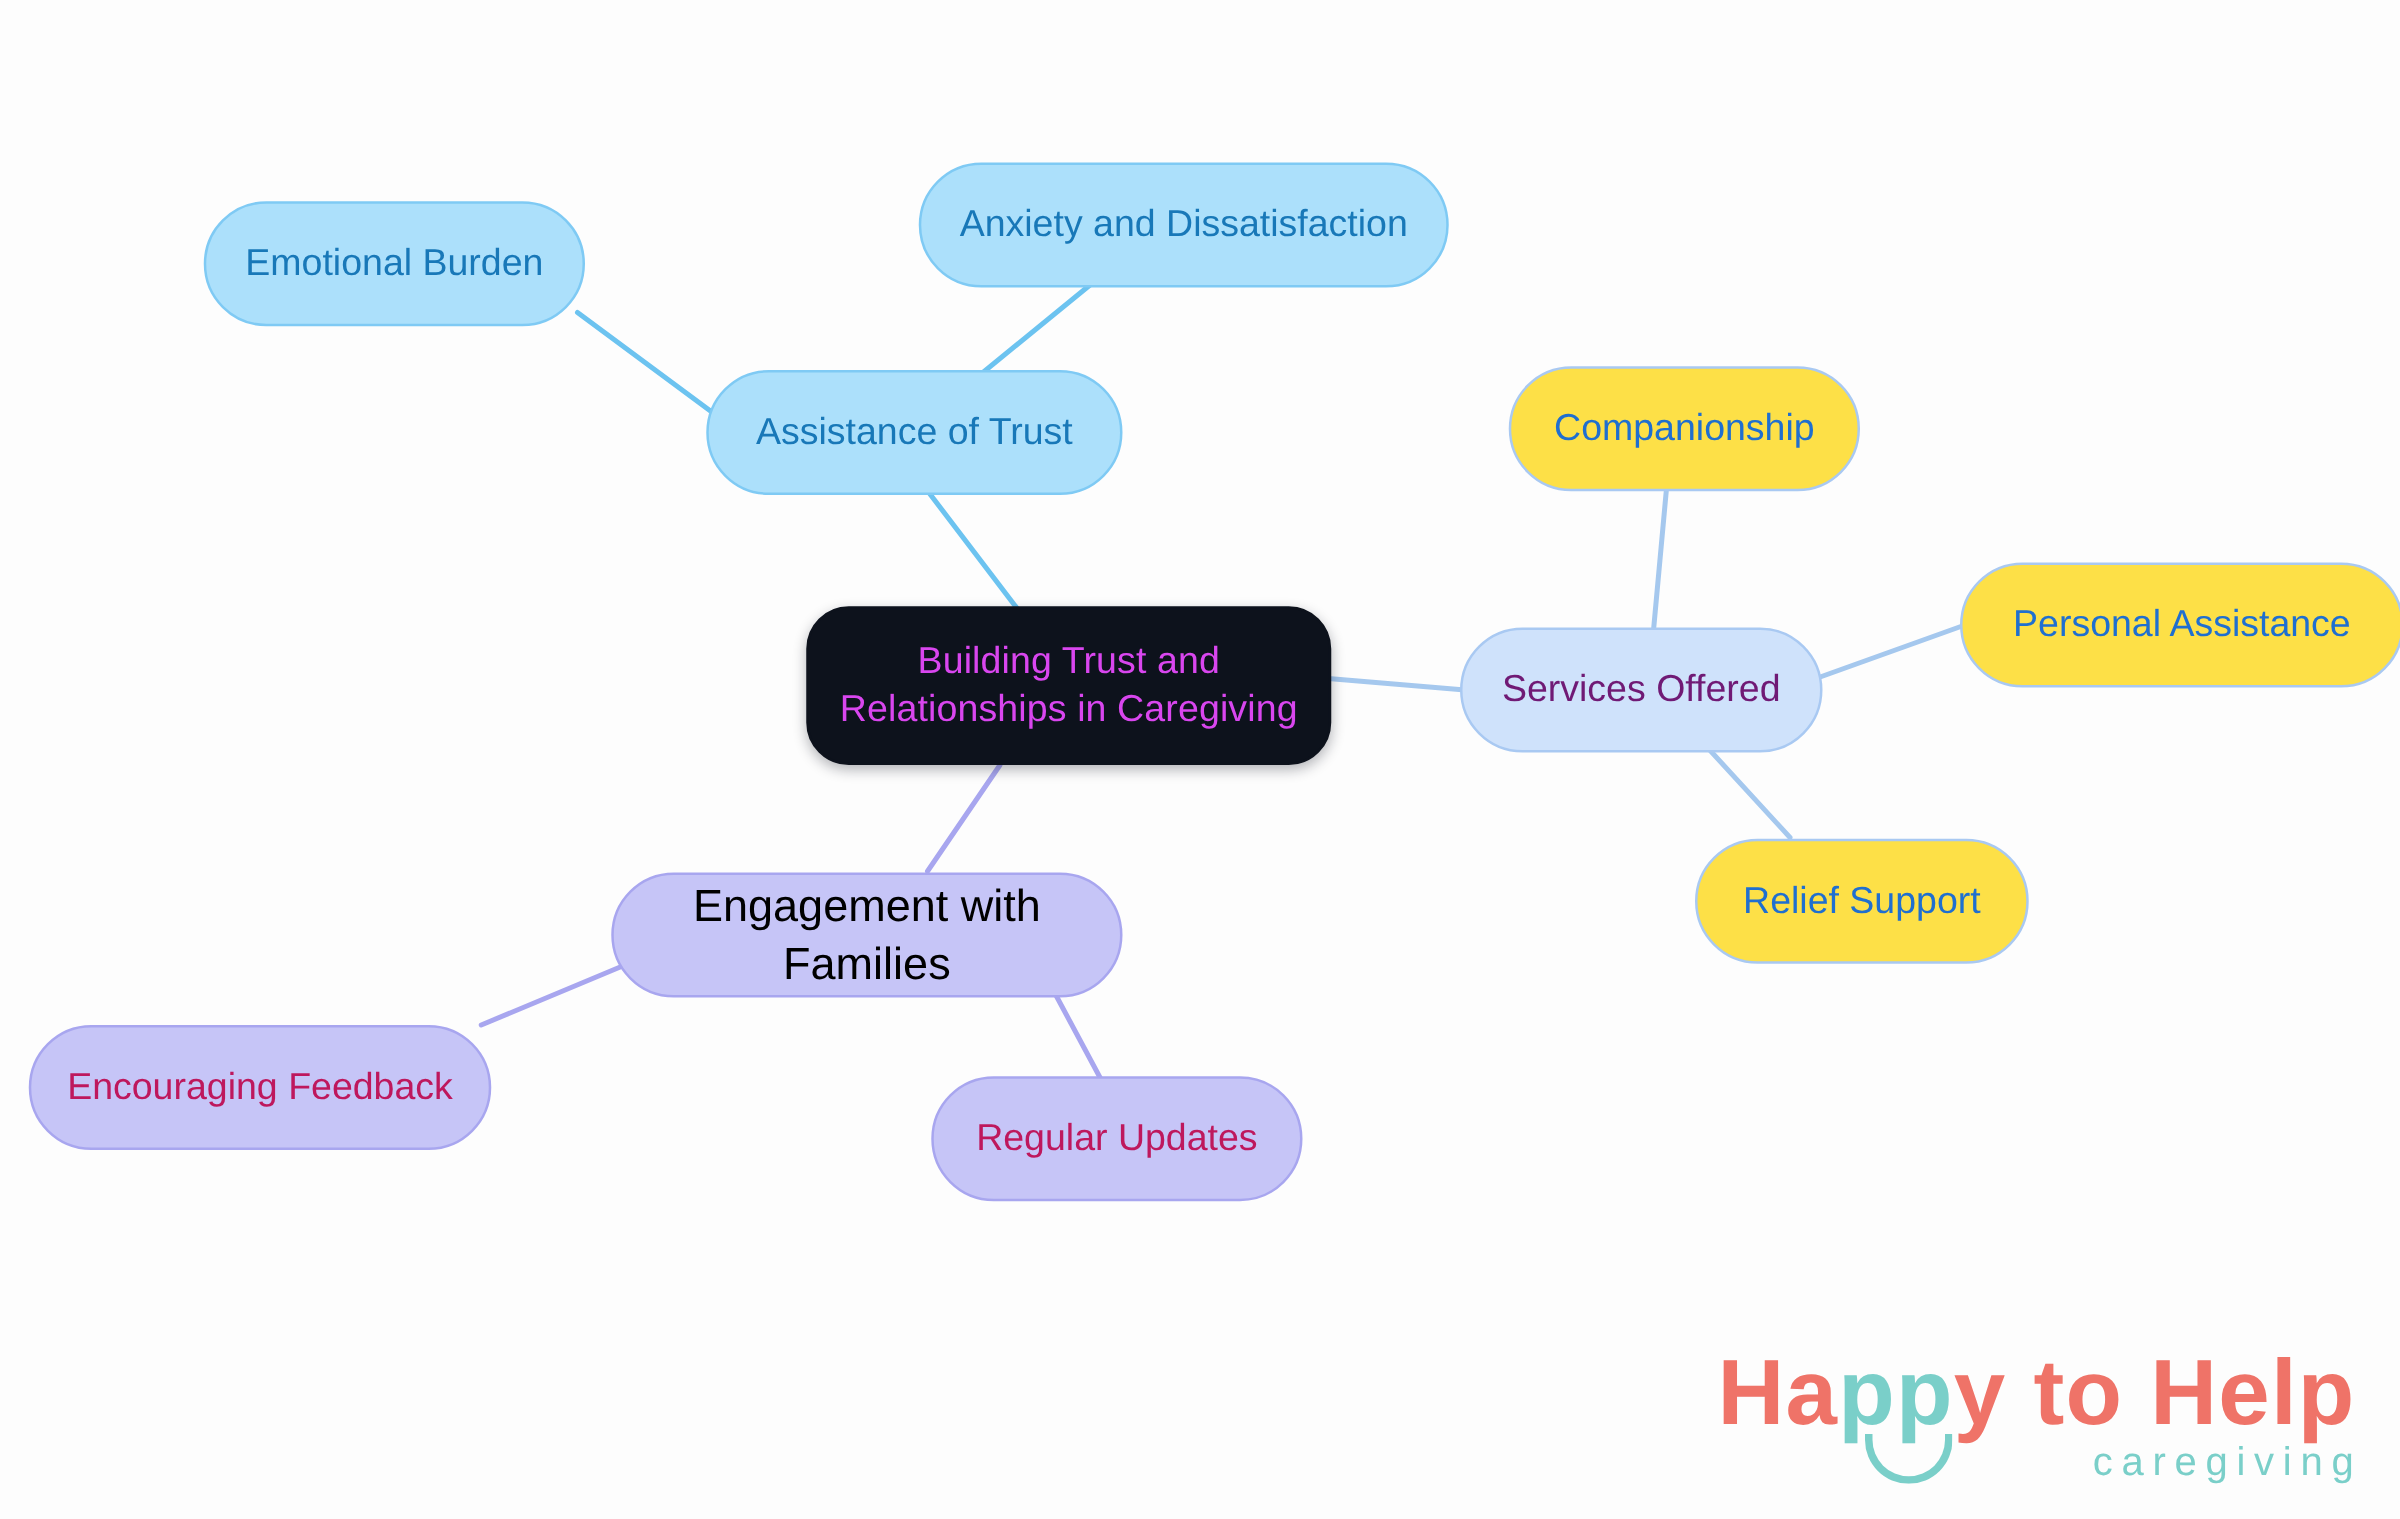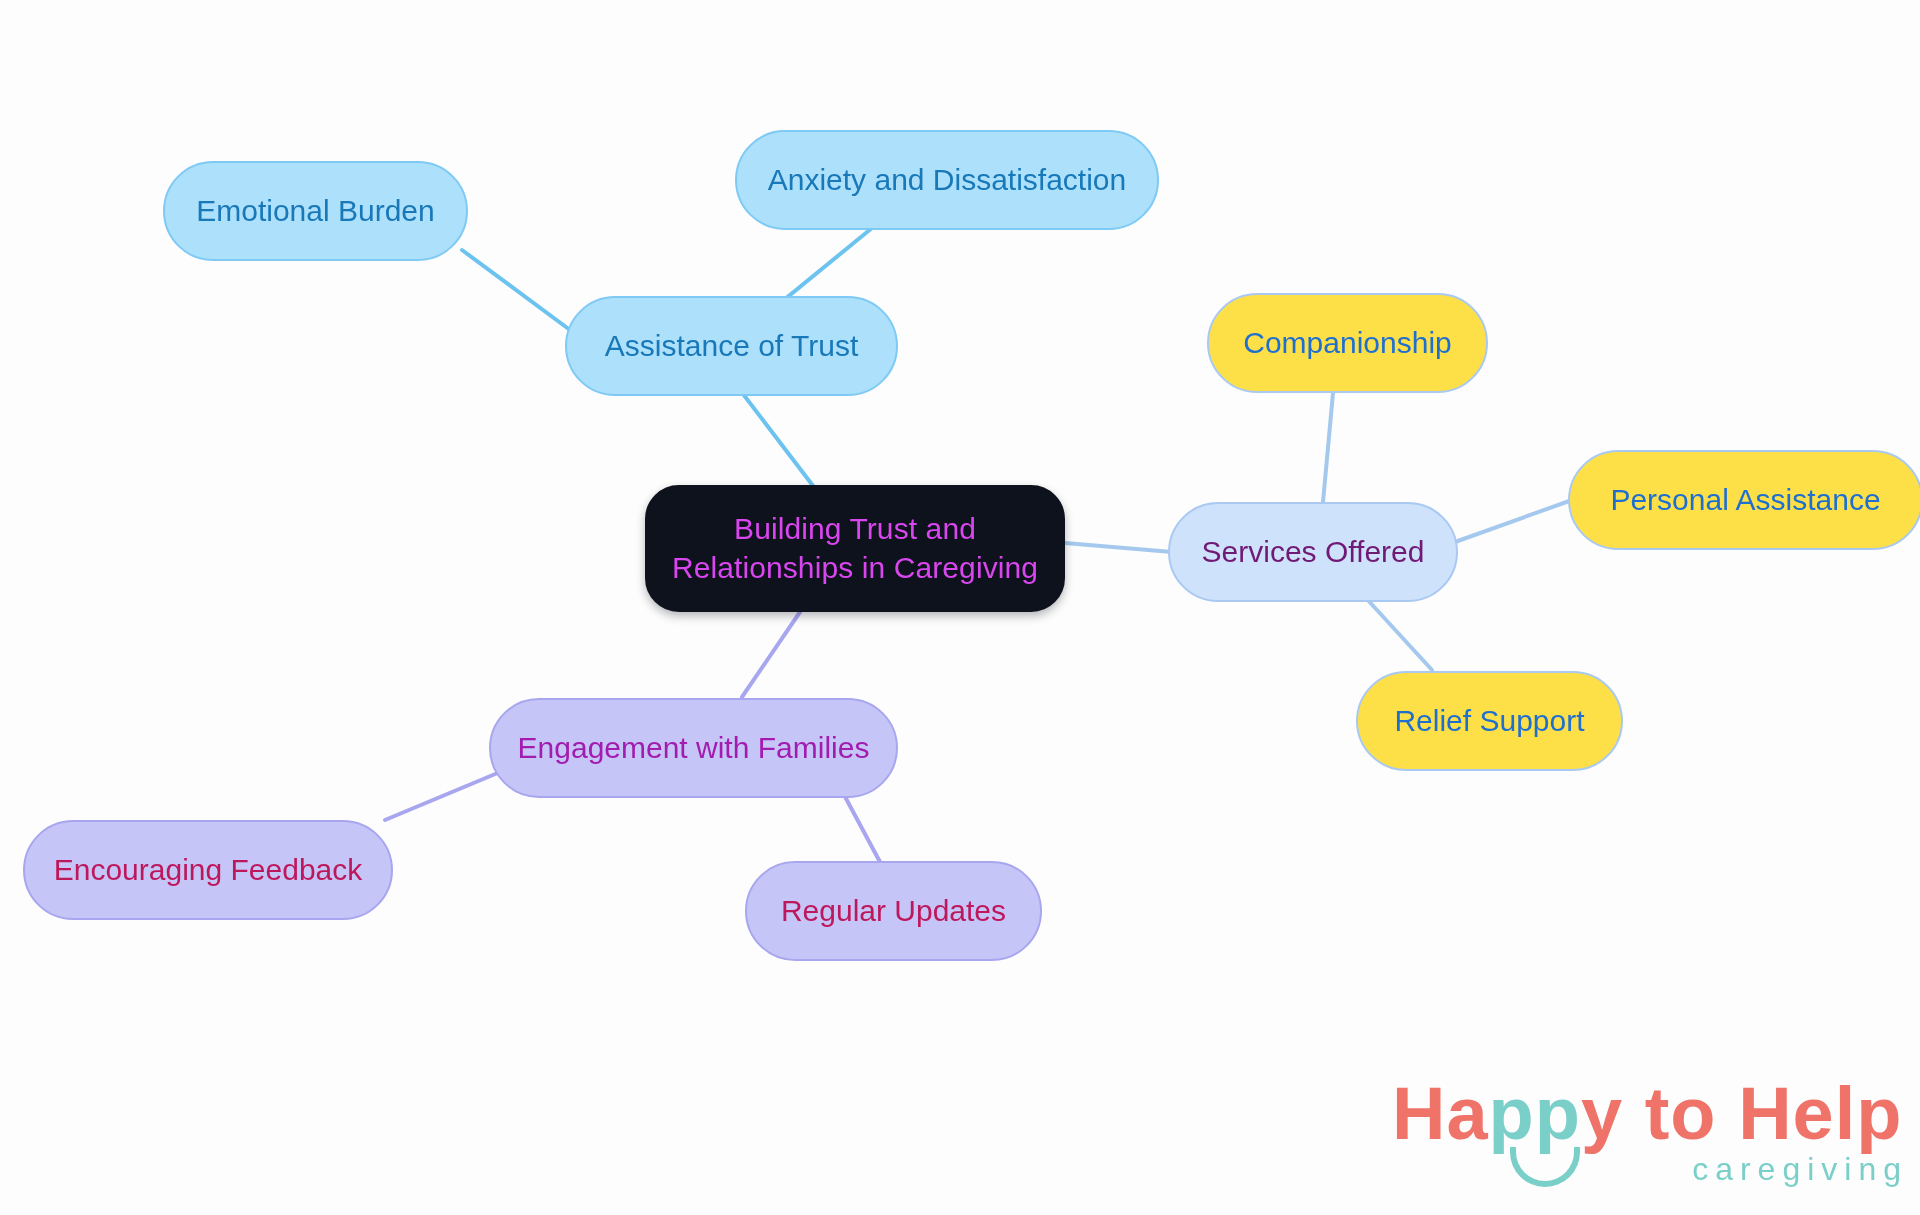--- a/index.html
+++ b/index.html
@@ -72,33 +72,33 @@
   }
   .node.blue-leaf {
     background: #fde047;
     border-color: #a9c9f2;
     color: #1f6fd0;
     font-size: 30px;
   }
   .node.purple-branch {
     background: #c6c5f7;
     border-color: #a8a6ef;
-    color: #a21caf;
-    font-size: 30px;
+    color: #000000;
+    font-size: 36px;
   }
   .node.purple-leaf {
     background: #c6c5f7;
     border-color: #a8a6ef;
     color: #be185d;
     font-size: 30px;
   }
   
   #logo {
     position: absolute;
-    right: 8px;
+    right: 26px;
     bottom: 18px;
     width: 520px;
     height: 120px;
   }
   .logo-main {
     position: absolute;
     left: 0;
     top: 0;
     width: 100%;
     font-size: 74px;

